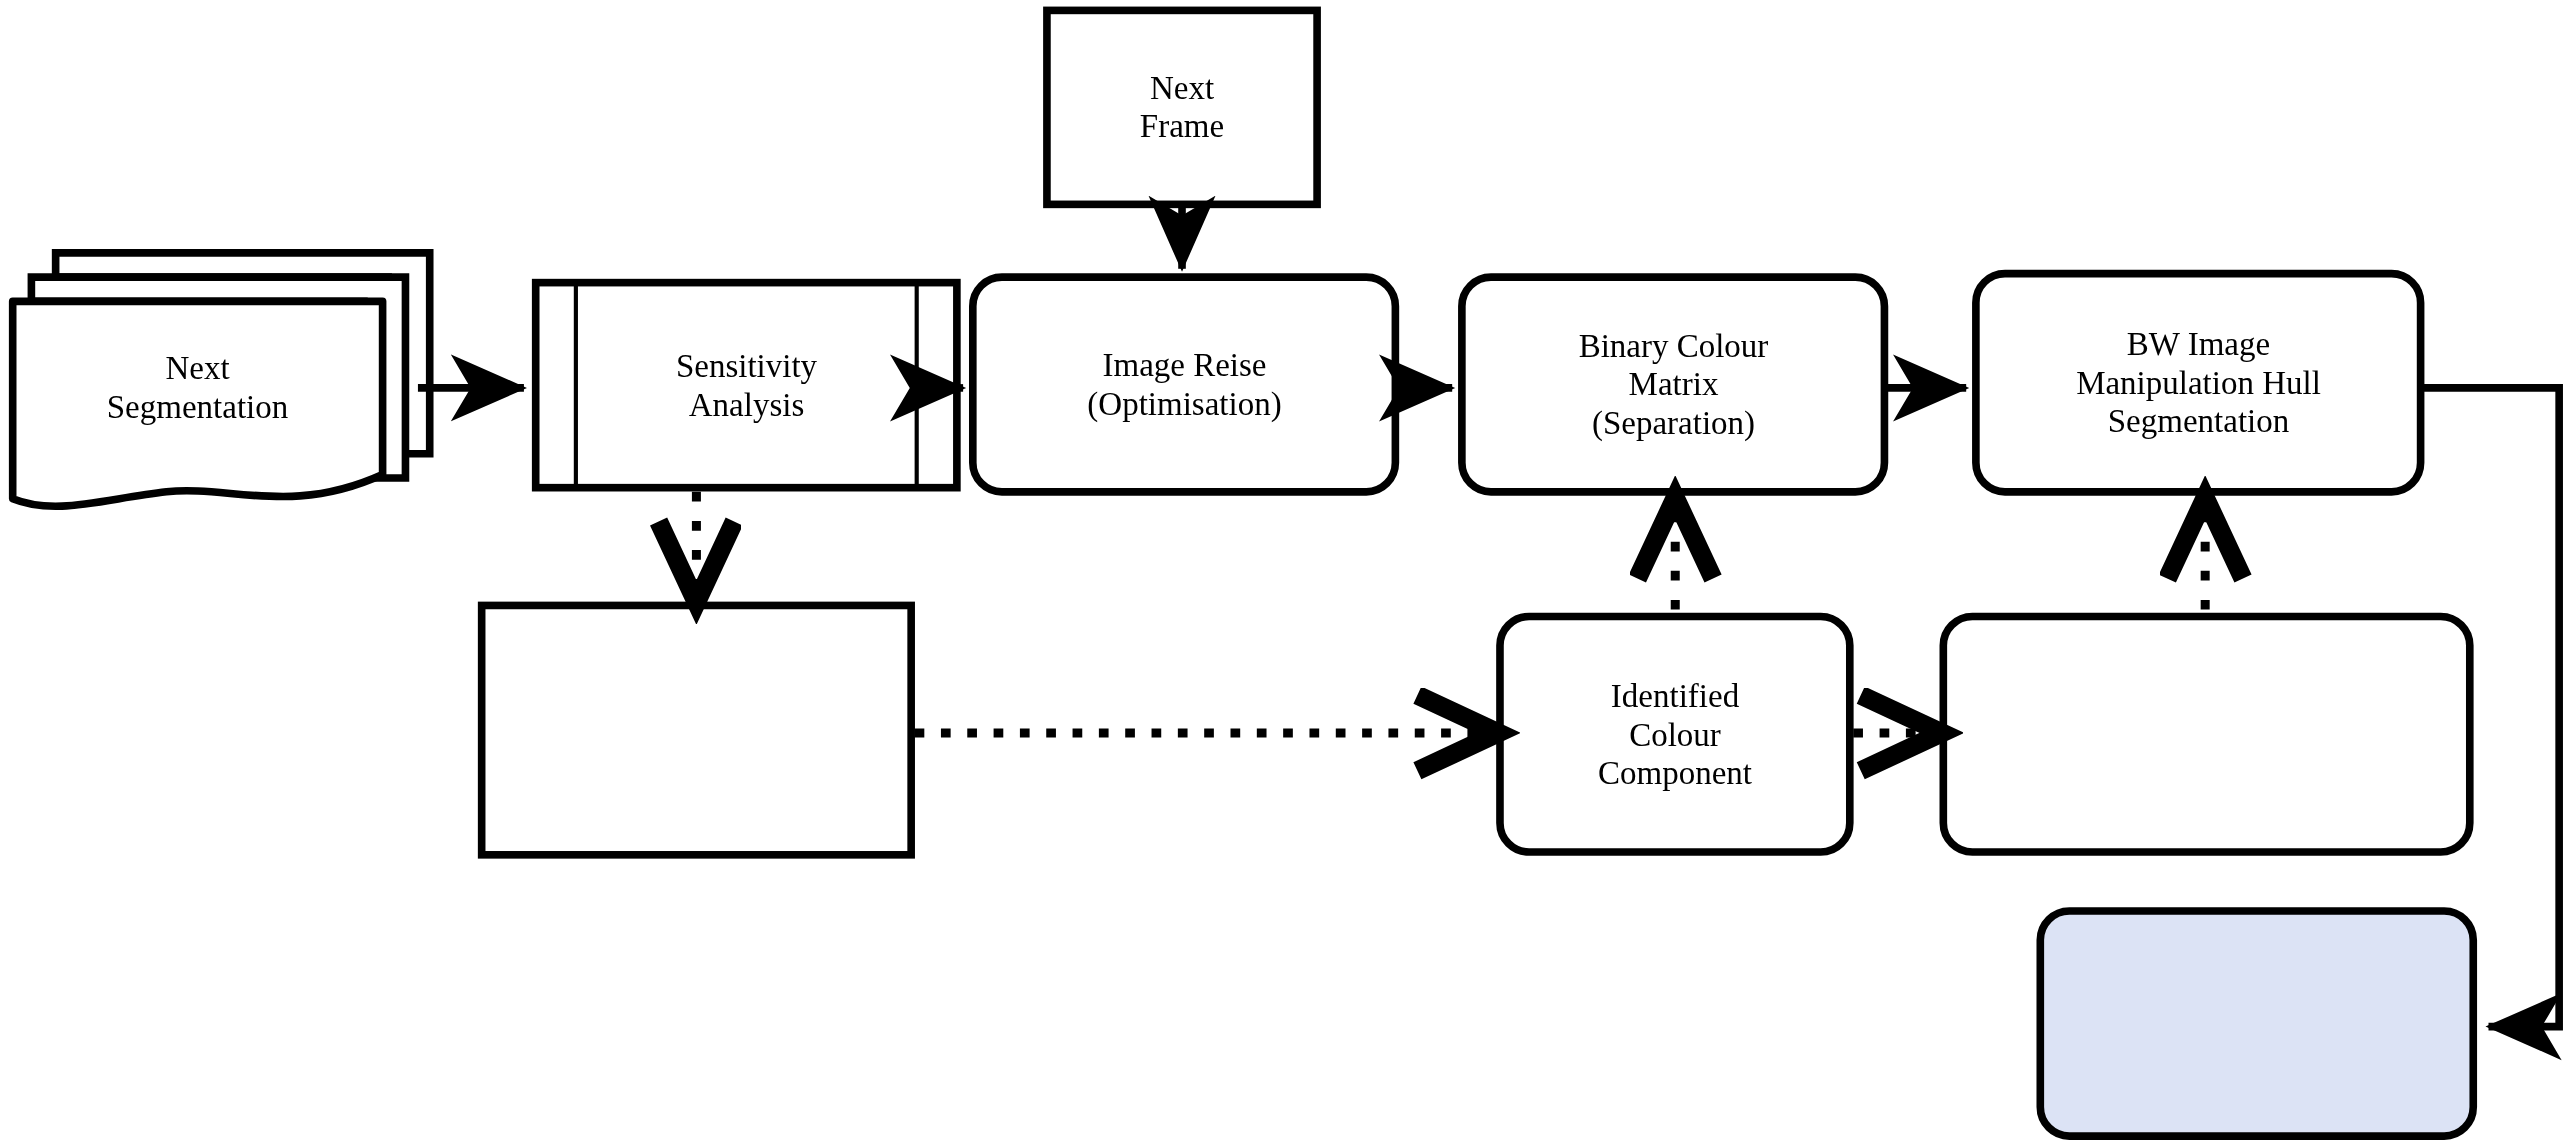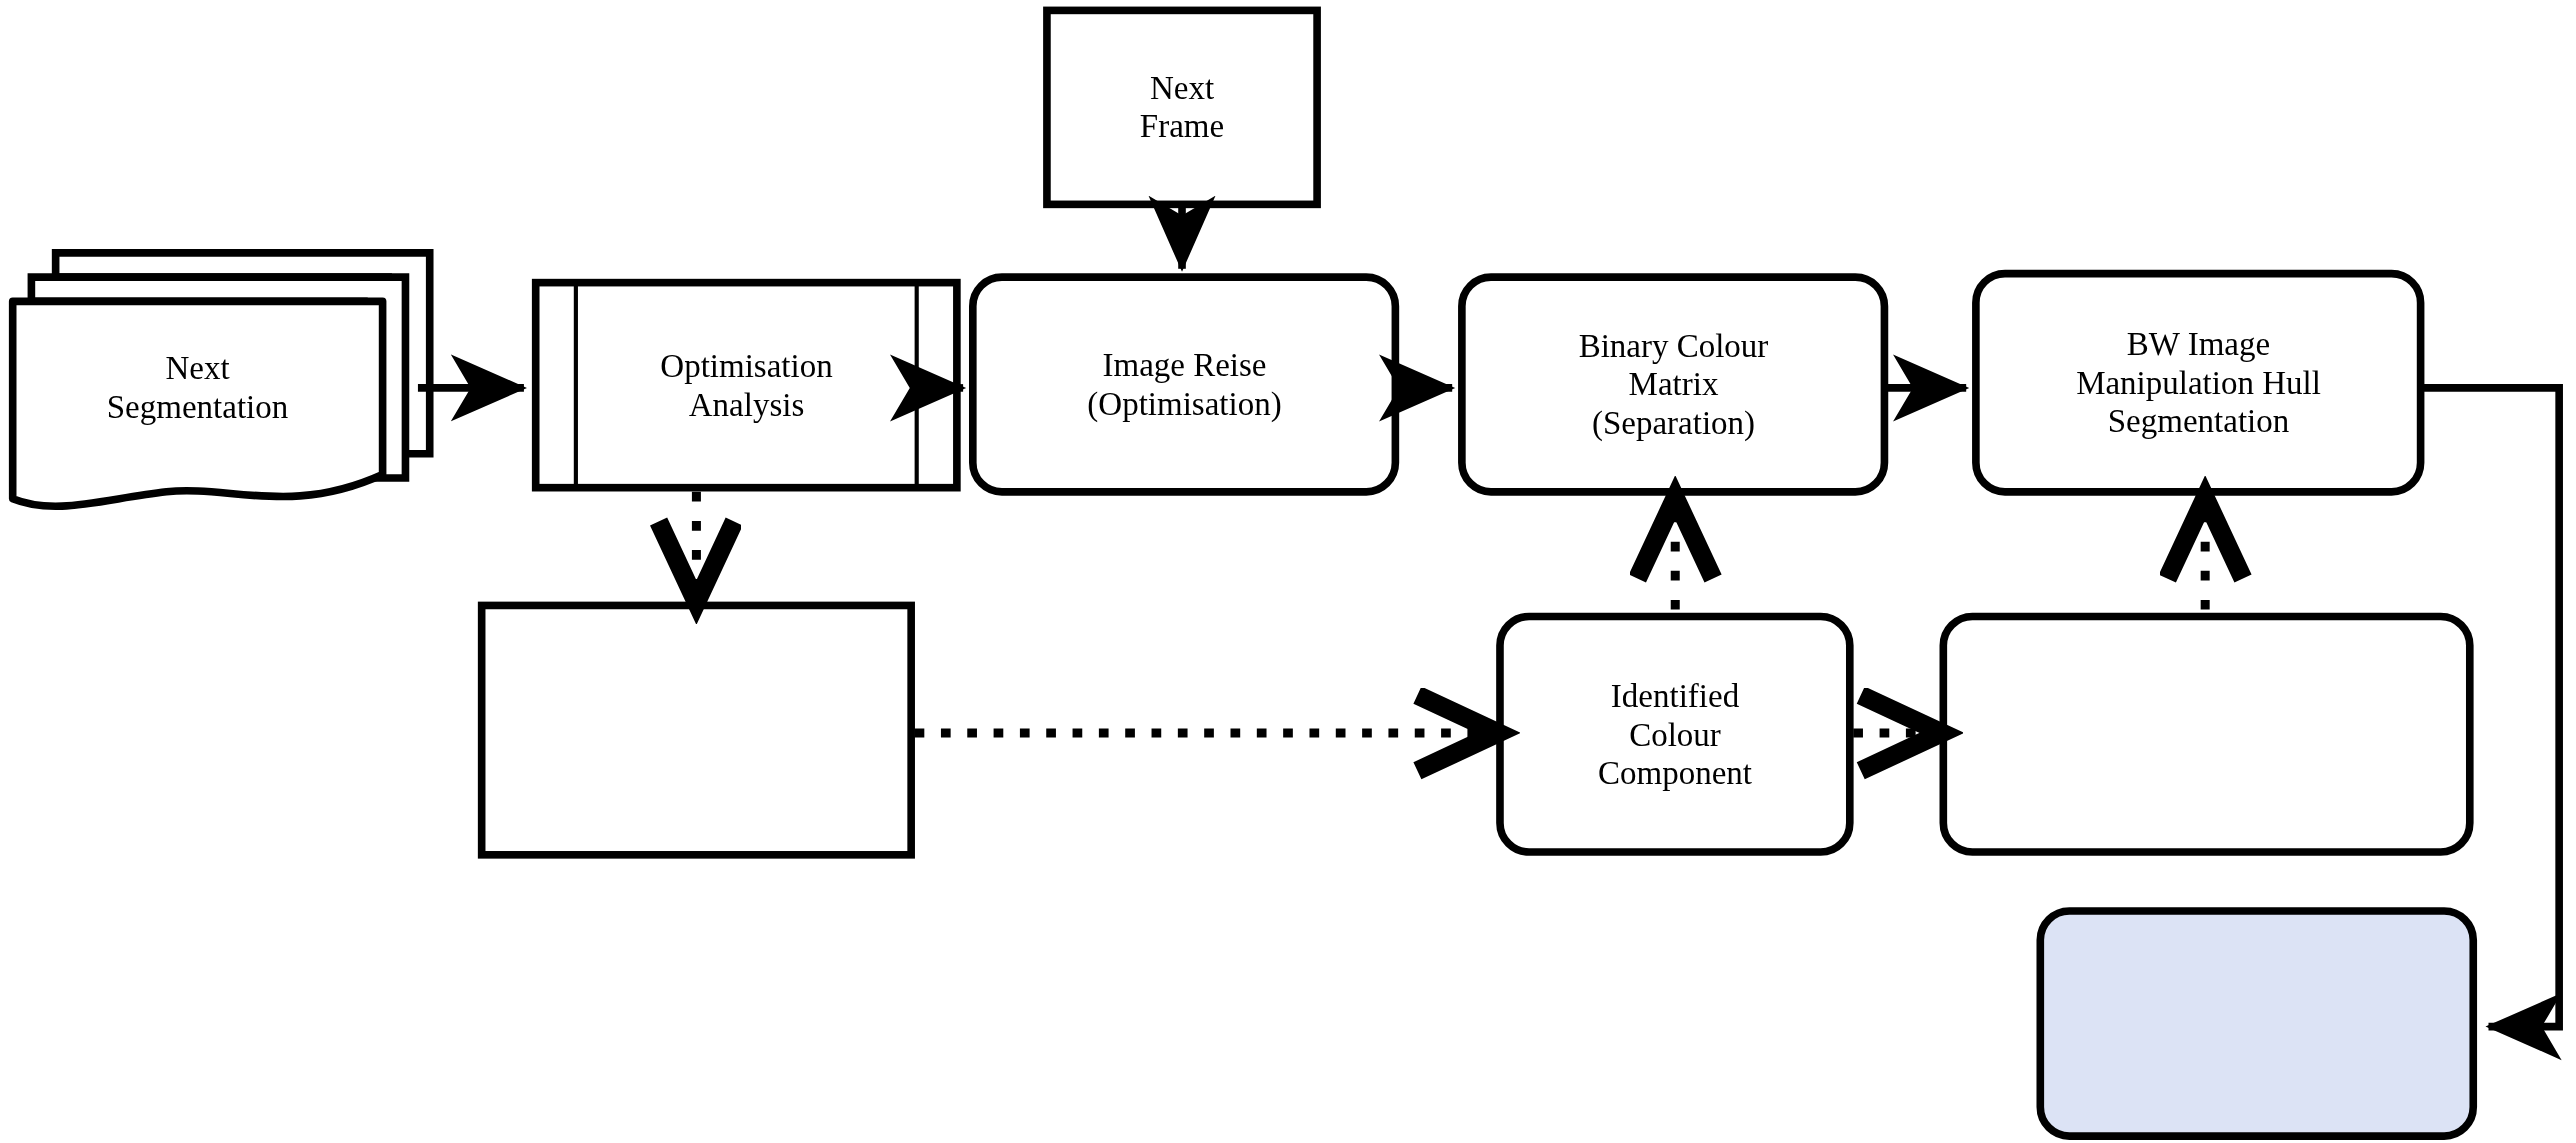--- a/index.html
+++ b/index.html
@@ -105,21 +105,21 @@
     <line x1="2675" y1="1058" x2="2795" y2="1058" stroke="#000000" stroke-width="13" stroke-dasharray="14 24" stroke-linecap="butt" marker-end="url(#arrowOpen)"></line>
 
     <line x1="3183" y1="880" x2="3183" y2="726" stroke="#000000" stroke-width="13" stroke-dasharray="14 28" stroke-linecap="butt" marker-end="url(#arrowOpen)"></line>
 
     <path d="M3494,560 L3694,560 L3694,1482 L3592,1482" fill="none" stroke="#000000" stroke-width="11" stroke-linejoin="miter" marker-end="url(#arrowFilled)"></path>
   </svg>
 
   <div class="node-label fs-big" style="left:12.5px; top:301px; width:370px; height:173px;">Next
 Segmentation</div>
 
-  <div class="node-label fs-big" style="left:576px; top:283px; width:341px; height:205px;">Optimisation
+  <div class="node-label fs-big" style="left:576px; top:283px; width:341px; height:205px;">Sensitivity
 Analysis</div>
 
   <div class="node-label fs-big" style="left:973px; top:277px; width:423px; height:215px;">Image Reise
 (Optimisation)</div>
 
   <div class="node-label fs-big" style="left:1462px; top:277px; width:423px; height:215px;">Binary Colour
 Matrix
 (Separation)</div>
 
   <div class="node-label fs-big" style="left:1976px; top:274px; width:445px; height:218px;">BW Image

